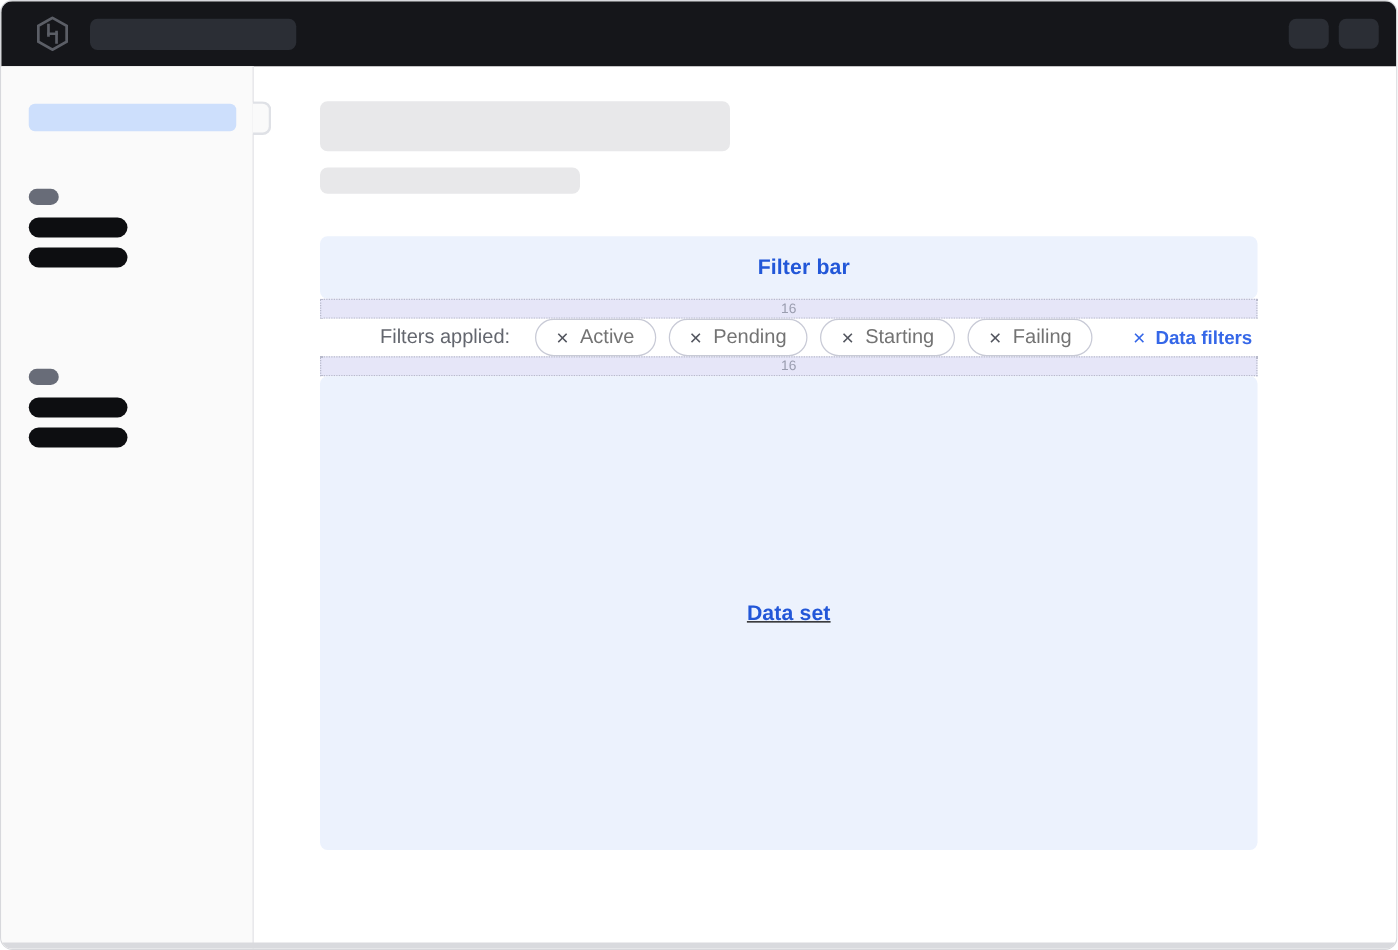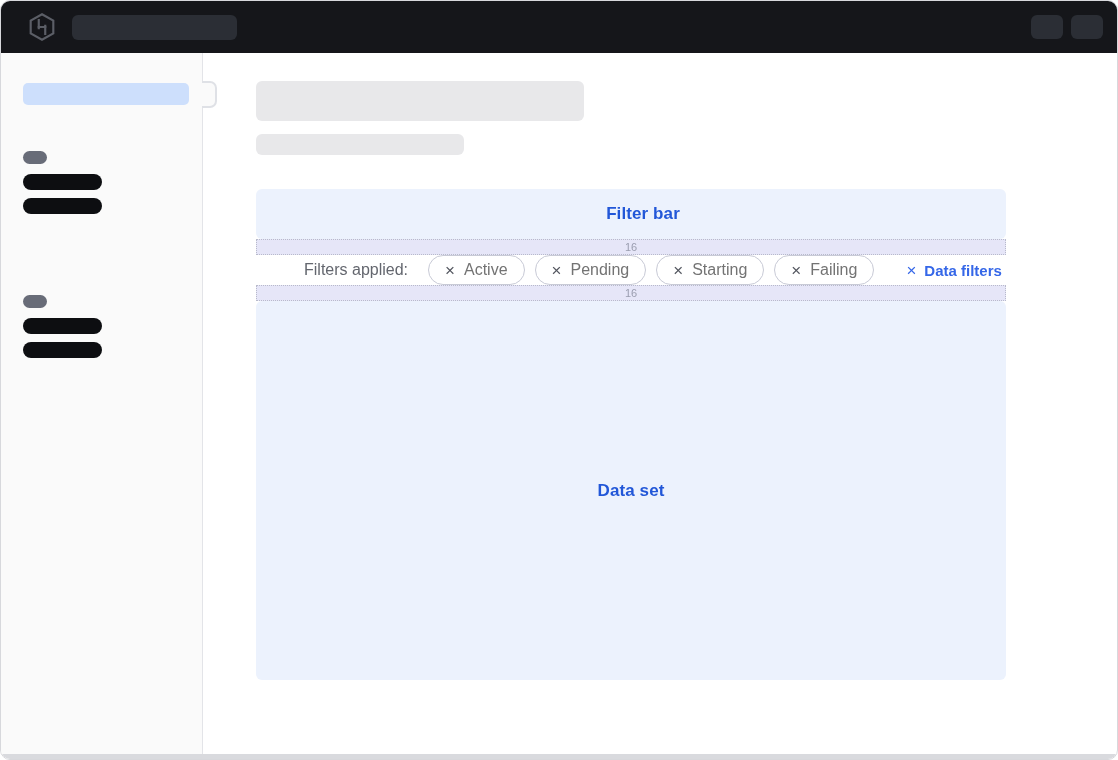--- a/index.html
+++ b/index.html
@@ -48,21 +48,21 @@
   .main { flex: 1; padding-left: 53px; }
   .content { width: 750px; }
   .title-ph { margin-top: 28px; width: 328px; height: 40px; border-radius: 6px; background: #e8e8ea; }
   .subtitle-ph { margin-top: 13px; width: 208px; height: 21px; border-radius: 6px; background: #e8e8ea; }
   .bluebox {
     width: 750px; background: #ecf2fd; border-radius: 6px;
     display: flex; align-items: center; justify-content: center;
   }
   .bluebox .bluetitle { color: #2257d8; font-weight: bold; font-size: 17px; letter-spacing: 0.1px; }
   .filterbar-box { margin-top: 34px; height: 50px; padding-left: 24px; }
-  .dataset-box { height: 379px; }
+  .dataset-box { height: 379px; text-decoration: underline; }
   .spacer {
     width: 750px; height: 16px; background: #e6e6f8;
     border: 1px dotted #b8bacb;
     display: flex; align-items: center; justify-content: center;
   }
   .spacer span { font-size: 11px; color: #9a9daf; line-height: 1; }
   
   .filters-row { width: 750px; height: 30px; display: flex; align-items: center; background: #ffffff; }
   .filters-label { color: #63666e; font-size: 16px; margin-right: 20px; white-space: nowrap; margin-left: 48px; }
   .pills { display: flex; gap: 10px; align-items: center; }

